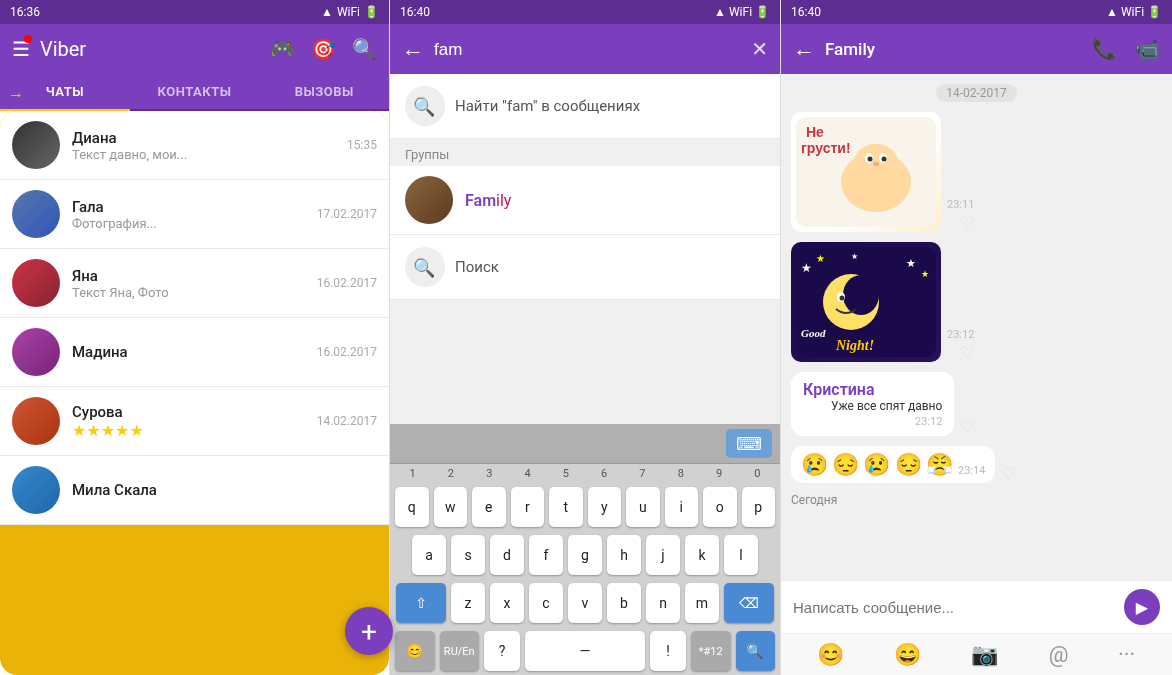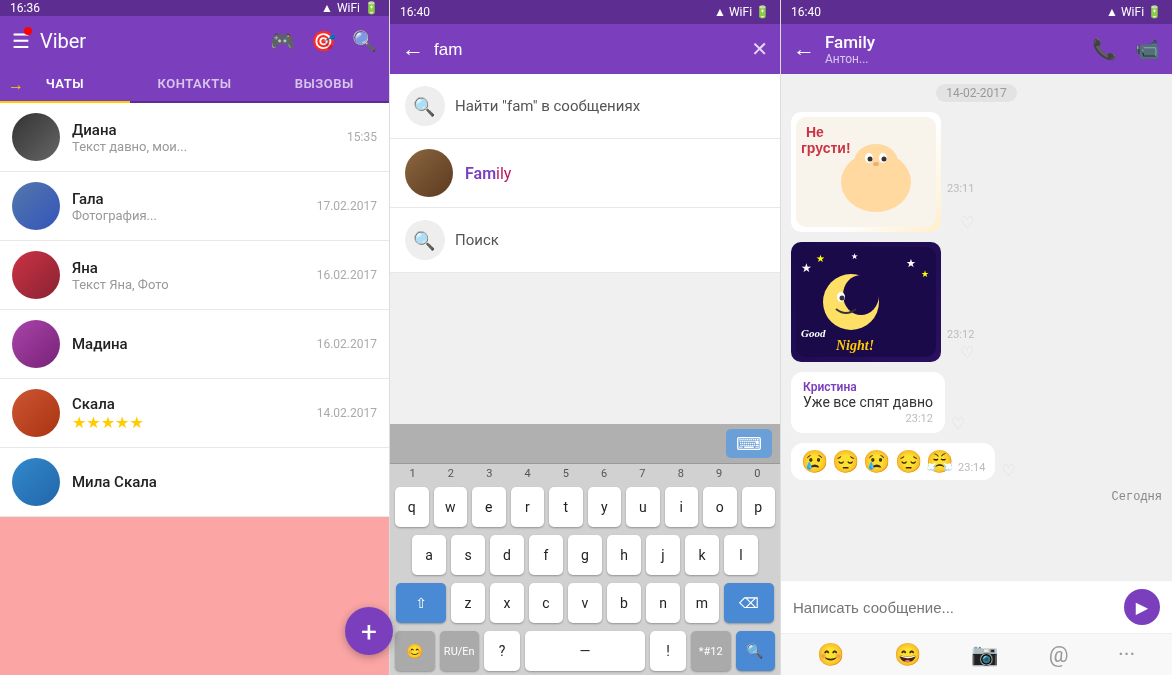--- a/index.html
+++ b/index.html
@@ -22,21 +22,21 @@
       border-right: 1px solid #ddd;
     }
     .status-bar {
       background: #5d2d91;
       color: white;
       font-size: 12px;
       display: flex;
       justify-content: space-between;
       align-items: center;
       padding: 4px 10px;
-      height: 16px;
+      height: 24px;
     }
     .status-icons { display: flex; gap: 4px; align-items: center; }
     .viber-header {
       background: #7b3fbe;
       padding: 8px 12px;
       display: flex;
       align-items: center;
       justify-content: space-between;
       height: 50px;
     }
@@ -83,21 +83,21 @@
       background: #ffcc00;
     }
     .tab-arrow {
       position: absolute;
       left: 8px;
       top: 50%;
       transform: translateY(-50%);
       color: #ffcc00;
       font-size: 16px;
     }
-    .chat-list { flex: 1; overflow-y: auto; background: #fca5a5; }
+    .chat-list { flex: 1; overflow-y: auto; background: #eab308; border-radius: 17px; }
     .chat-item {
       display: flex;
       align-items: center;
       padding: 10px 12px;
       border-bottom: 1px solid #e8e8e8;
       background: white;
       cursor: pointer;
     }
     .avatar {
       width: 48px; height: 48px;
@@ -339,36 +339,35 @@
     }
     .msg-time-small { font-size: 11px; color: #bbb; }
     .heart-btn { font-size: 16px; color: #ddd; cursor: pointer; }
     .bubble {
       background: white;
       border-radius: 12px;
       padding: 8px 12px;
       max-width: 220px;
       position: relative;
     }
-    .bubble .sender { font-size: 12px; color: #7b3fbe; font-weight: 600; }
-    .bubble .text { font-size: 14px; color: #333; }
+    .bubble .sender { font-size: 16px; color: #7b3fbe; font-weight: 600; }
+    .bubble .text { font-size: 12px; color: #333; margin-left: 28px; }
     .bubble .btime { font-size: 11px; color: #bbb; text-align: right; margin-top: 2px; }
     .emojis-row {
       background: white;
       border-radius: 12px;
       padding: 6px 10px;
       font-size: 22px;
       display: flex;
       gap: 4px;
     }
     .today-label {
-      text-align: right;
+      text-align: left;
       font-size: 12px;
       color: #888;
-      font-family: Liberation Mono, monospace;
     }
     .msg-input-bar {
       background: white;
       padding: 8px 12px;
       display: flex;
       align-items: center;
       gap: 8px;
       border-top: 1px solid #eee;
     }
     .msg-input { flex: 1; border: none; outline: none; font-size: 15px; color: #aaa; }
@@ -460,21 +459,21 @@
     <div class="chat-item">
       <div class="avatar avatar-4"></div>
       <div class="chat-info">
         <div class="chat-name">Мадина</div>
       </div>
       <div class="chat-meta">16.02.2017</div>
     </div>
     <div class="chat-item">
       <div class="avatar avatar-5"></div>
       <div class="chat-info">
-        <div class="chat-name">Скала</div>
+        <div class="chat-name">Сурова</div>
         <div class="chat-preview stars">★★★★★</div>
       </div>
       <div class="chat-meta">14.02.2017</div>
     </div>
     <div class="chat-item">
       <div class="avatar avatar-6"></div>
       <div class="chat-info">
         <div class="chat-name">Мила Скала</div>
         <div class="chat-preview"></div>
       </div>
@@ -499,20 +498,21 @@
       <input type="text" value="fam" style="">
     </div>
     <span class="clear-btn">✕</span>
   </div>
 
   <div class="search-results">
     <div class="search-row">
       <div class="search-icon-circle">🔍</div>
       <span class="row-label">Найти "fam" в сообщениях</span>
     </div>
+    <div class="section-label">Группы</div>
     <div class="group-row">
       <div class="group-avatar" style="background:linear-gradient(135deg,#8a6640 0%,#5c3a1e 100%);"></div>
       <span class="group-name">
         <span class="fam-bold">Fam</span><span class="fam-rest">ily</span>
       </span>
     </div>
     <div class="search-row">
       <div class="search-icon-circle">🔍</div>
       <span class="row-label">Поиск</span>
     </div>
@@ -589,21 +589,20 @@
 
   <div class="chat-status-bar">
     <span>16:40</span>
     <div>▲ WiFi 🔋</div>
   </div>
 
   <div class="chat-header">
     <span class="back-arrow">←</span>
     <div class="chat-header-info">
       <div class="name">Family</div>
-      <div class="members">Антон...</div>
     </div>
     <div class="chat-header-actions">
       <span>📞</span>
       <span>📹</span>
     </div>
   </div>
 
   <div class="messages-area">
     <div class="date-label">14-02-2017</div>
 
@@ -620,21 +619,21 @@
           <ellipse cx="87" cy="41" rx="4" ry="5" fill="white"></ellipse>
           <circle cx="74" cy="42" r="2.5" fill="#333"></circle>
           <circle cx="88" cy="42" r="2.5" fill="#333"></circle>
 
           <ellipse cx="80" cy="47" rx="3" ry="2" fill="#e8b080"></ellipse>
 
           <text x="10" y="20" font-size="14" fill="#cc3344" font-weight="bold" font-family="Arial">Не</text>
           <text x="5" y="36" font-size="14" fill="#cc3344" font-weight="bold" font-family="Arial">грусти!</text>
         </svg>
       </div>
-      <div style="display:flex;flex-direction:column;align-items:flex-end;gap:18px;margin-top:24px;">
+      <div style="display:flex;flex-direction:column;align-items:flex-end;gap:2px;margin-top:24px;">
         <span class="msg-time-small">23:11</span>
         <span class="heart-btn">♡</span>
       </div>
     </div>
 
     <div class="msg-row">
       <div class="sticker-img sticker-goodnight">
         <svg width="140" height="110" viewBox="0 0 140 110">
           <rect width="140" height="110" fill="#1a0a4a" rx="10"></rect>
 

